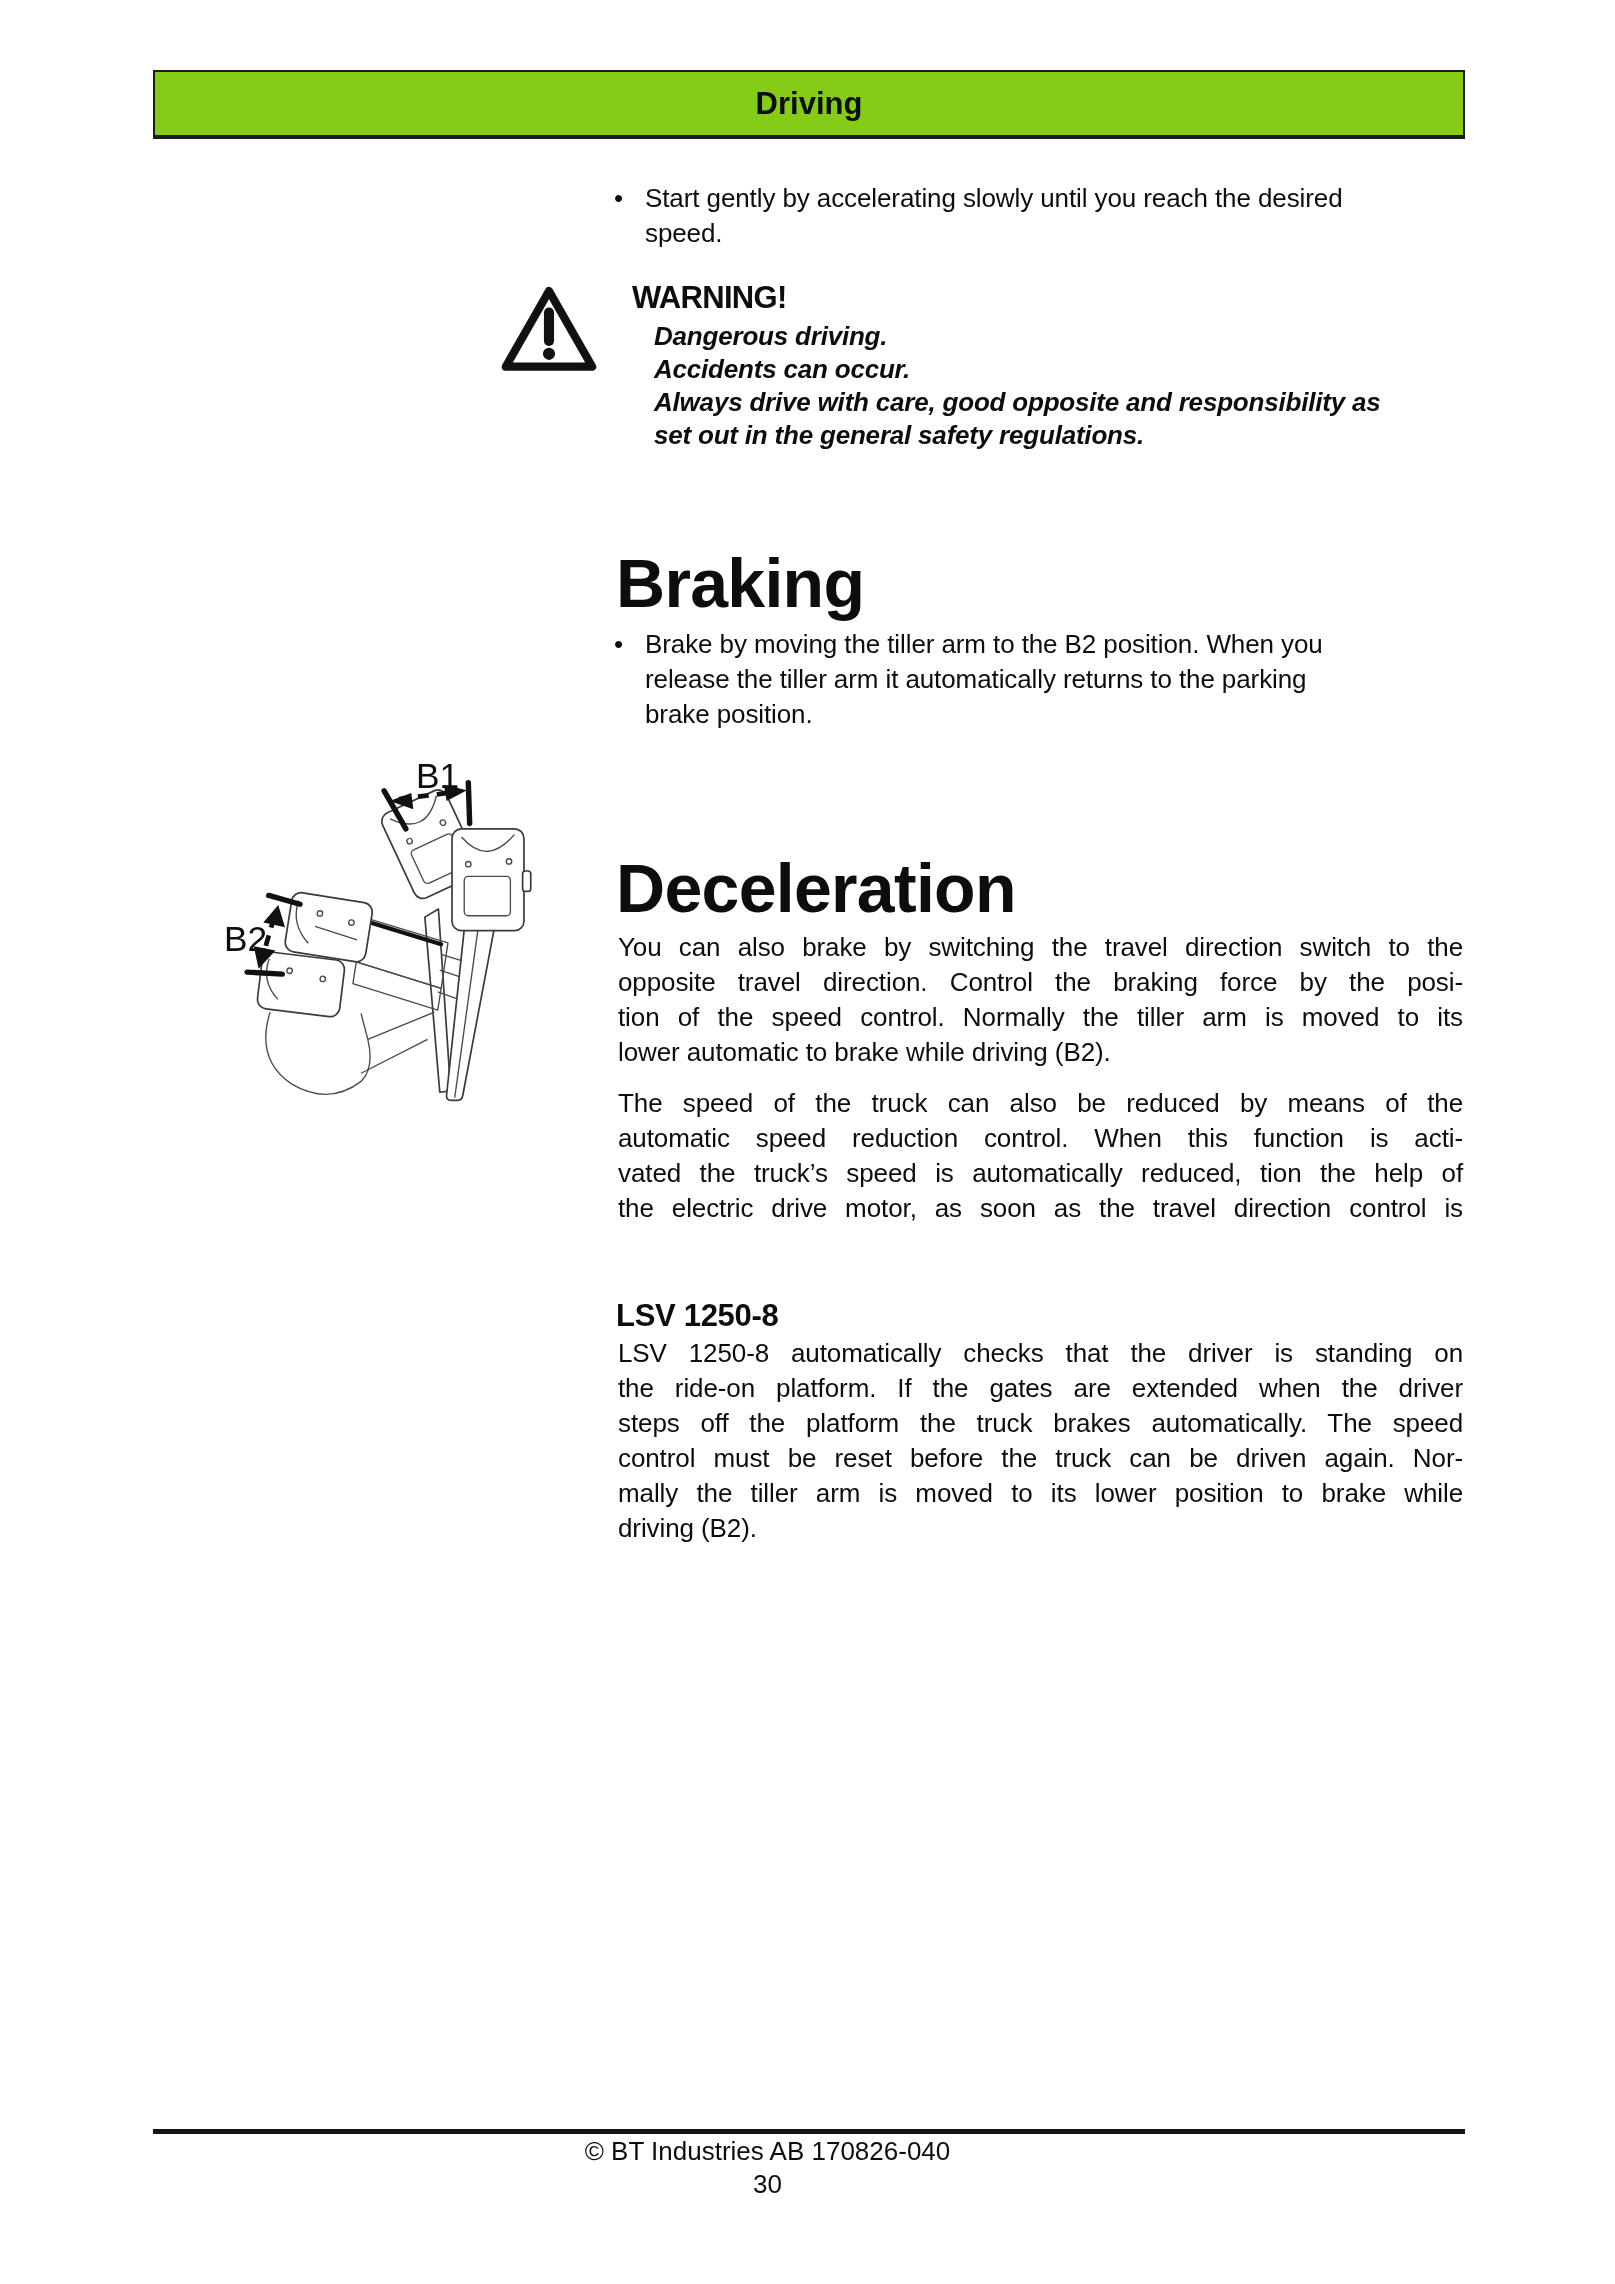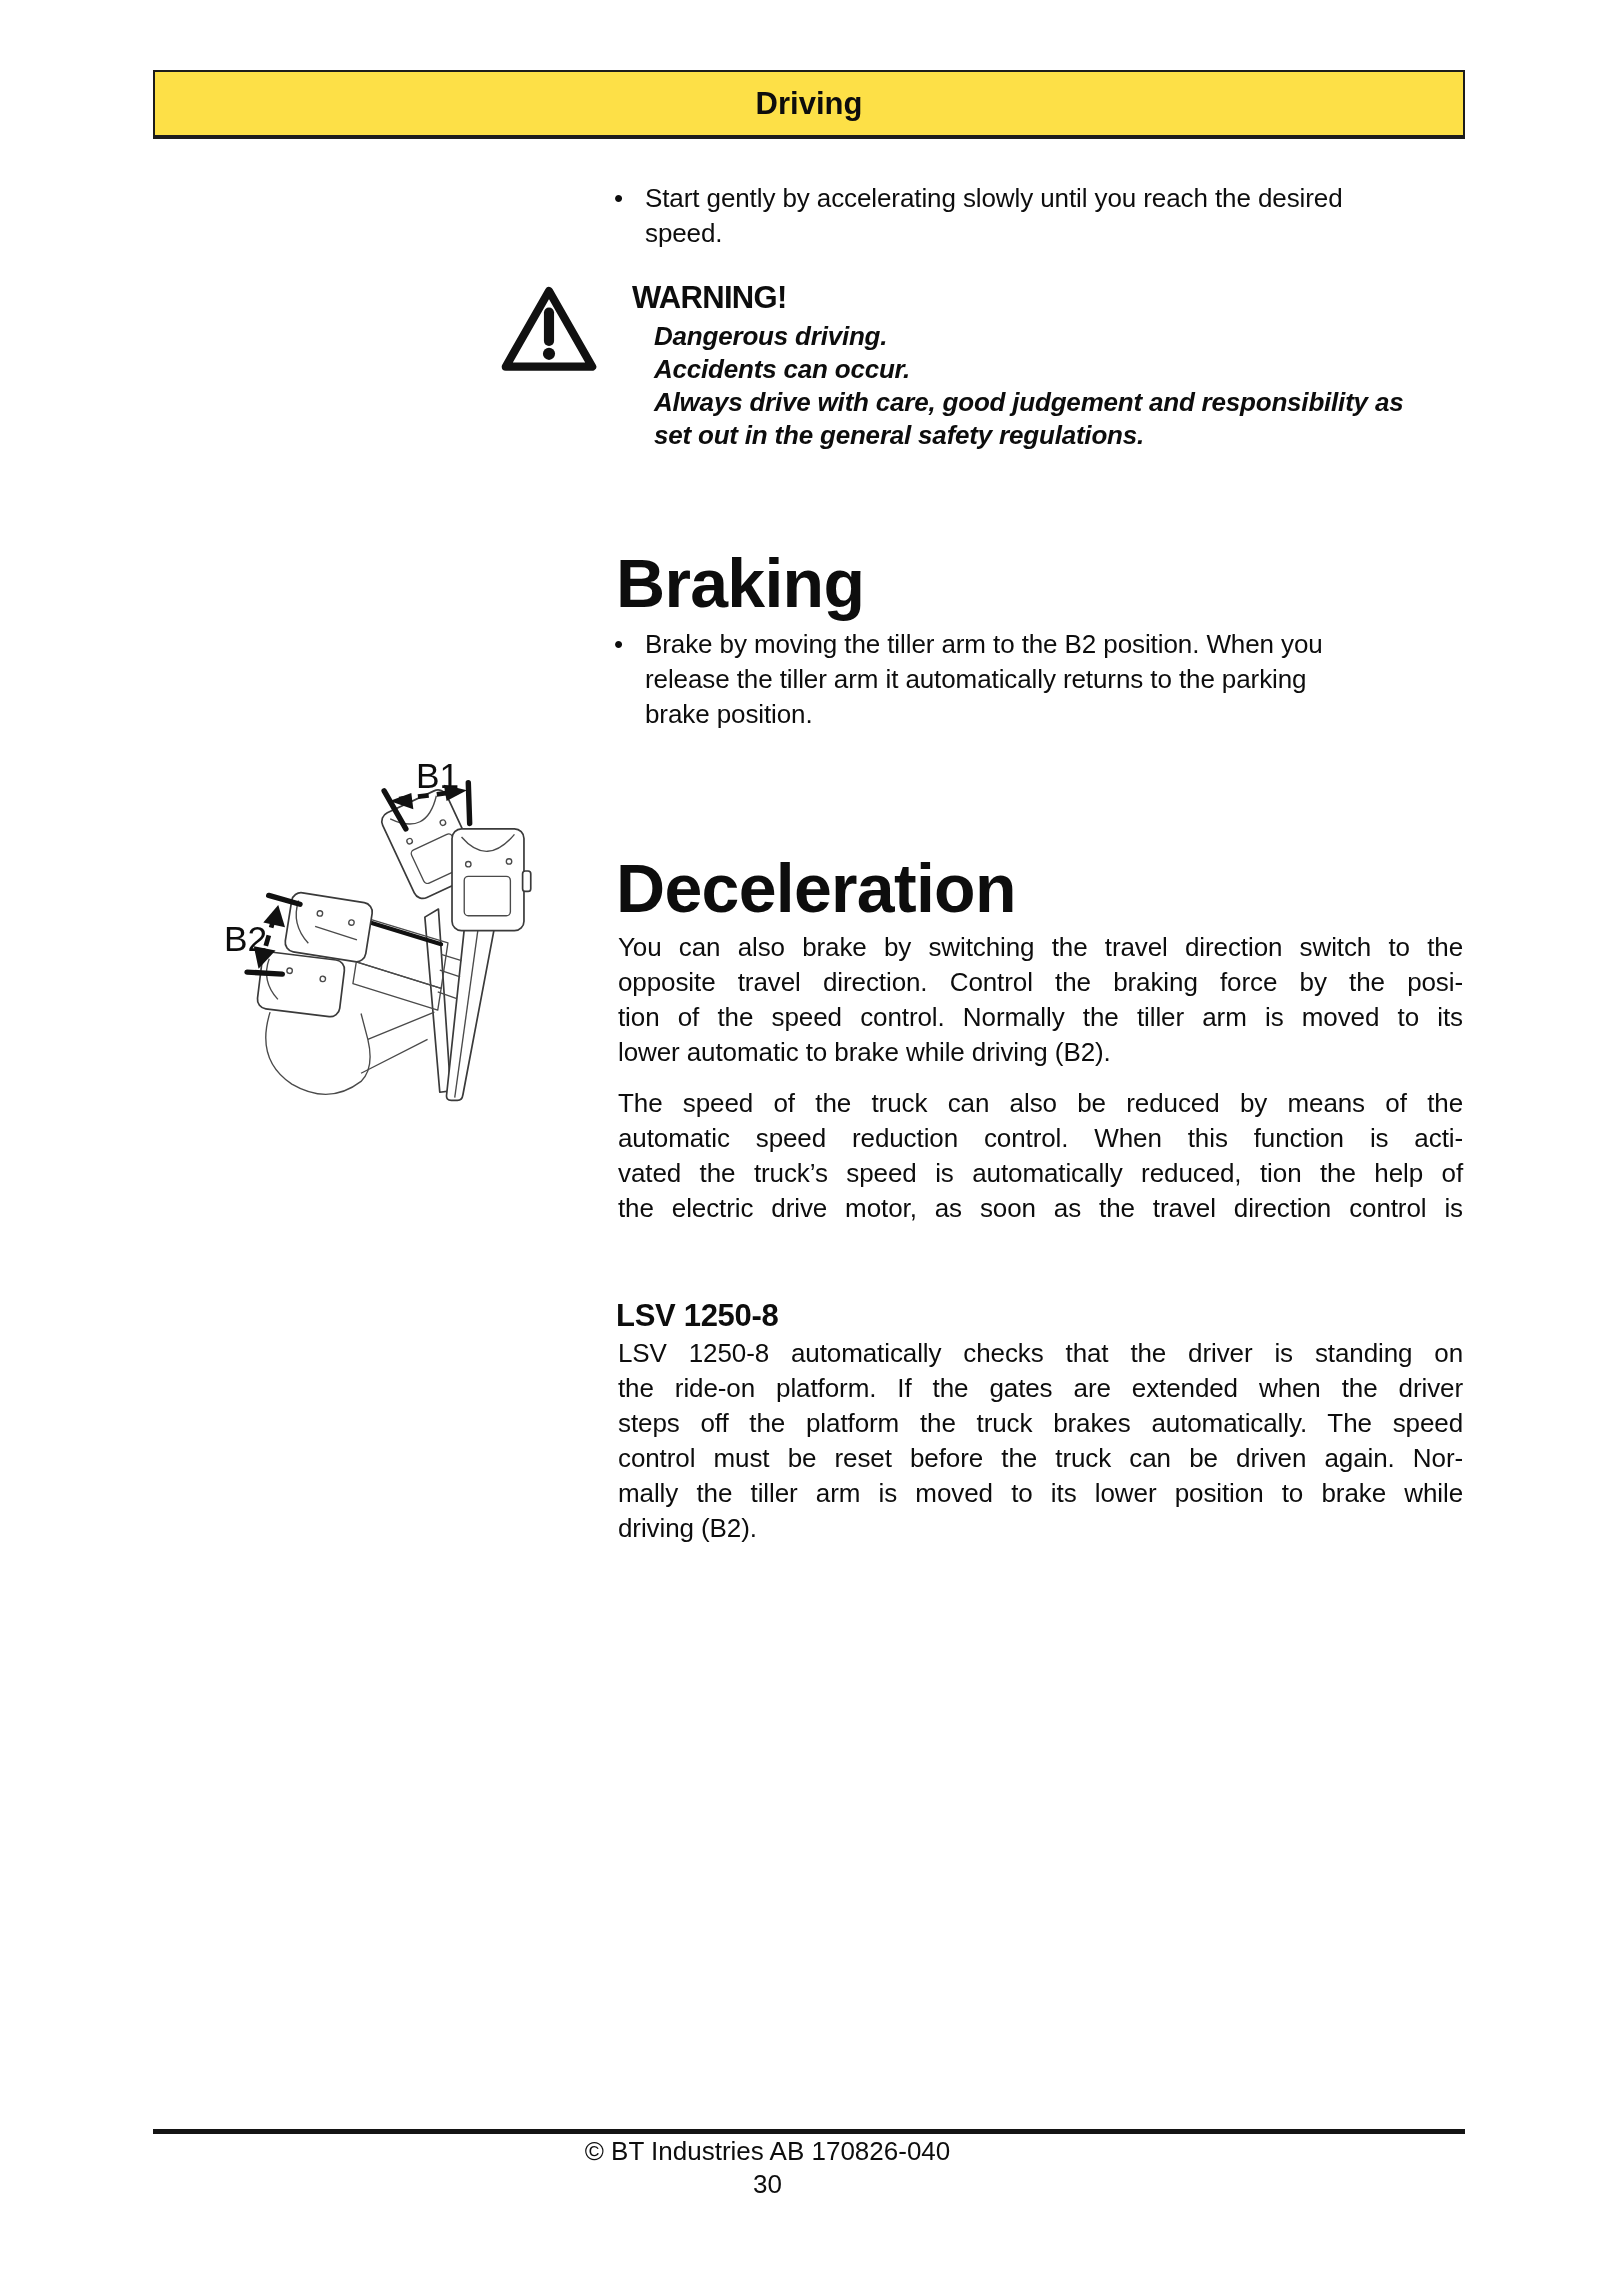--- a/index.html
+++ b/index.html
@@ -8,21 +8,21 @@
     width:1616px;height:2284px;
     background:#ffffff;
     font-family:"Liberation Sans", sans-serif;
     color:#0d0d0d;
     overflow:hidden;
   }
   
   .header-box{
     position:absolute;left:153px;top:70px;width:1312px;height:69px;
     box-sizing:border-box;
-    background:#fde047;
+    background:#84cc16;
     border:2.7px solid #1c1c1c;
     border-bottom-width:4.8px;
     display:flex;align-items:center;justify-content:center;
   }
   .header-box .title{
     font-size:31px;font-weight:bold;letter-spacing:0px;
   }
   
   .body-line{font-size:26px;line-height:35px;letter-spacing:-0.1px;}
   .jline{text-align:justify;text-align-last:justify;}
@@ -89,21 +89,21 @@
 
   <svg class="warning-triangle" width="100" height="91" viewBox="0 0 148 134">
     <path d="M74,10 L138,122 L10,122 Z" fill="none" stroke="#111" stroke-width="12" stroke-linejoin="round"></path>
     <path d="M74,42 L74,84" stroke="#111" stroke-width="15" stroke-linecap="round" fill="none"></path>
     <circle cx="74" cy="103" r="9" fill="#111"></circle>
   </svg>
   <div class="warning-title">WARNING!</div>
   <div class="warning-lines">
     <div class="wline">Dangerous driving.</div>
     <div class="wline">Accidents can occur.</div>
-    <div class="wline">Always drive with care, good judgement and responsibility as</div>
+    <div class="wline">Always drive with care, good opposite and responsibility as</div>
     <div class="wline">set out in the general safety regulations.</div>
   </div>
 
   <div class="h1" style="left:616px;top:555px;">Braking</div>
   <div class="bullet-item" style="left:614px;top:627px;width:850px;">
     <span class="bullet-dot">•</span>
     <div class="bullet-text">
       <div class="body-line">Brake by moving the tiller arm to the B2 position. When you</div>
       <div class="body-line">release the tiller arm it automatically returns to the parking</div>
       <div class="body-line">brake position.</div>

